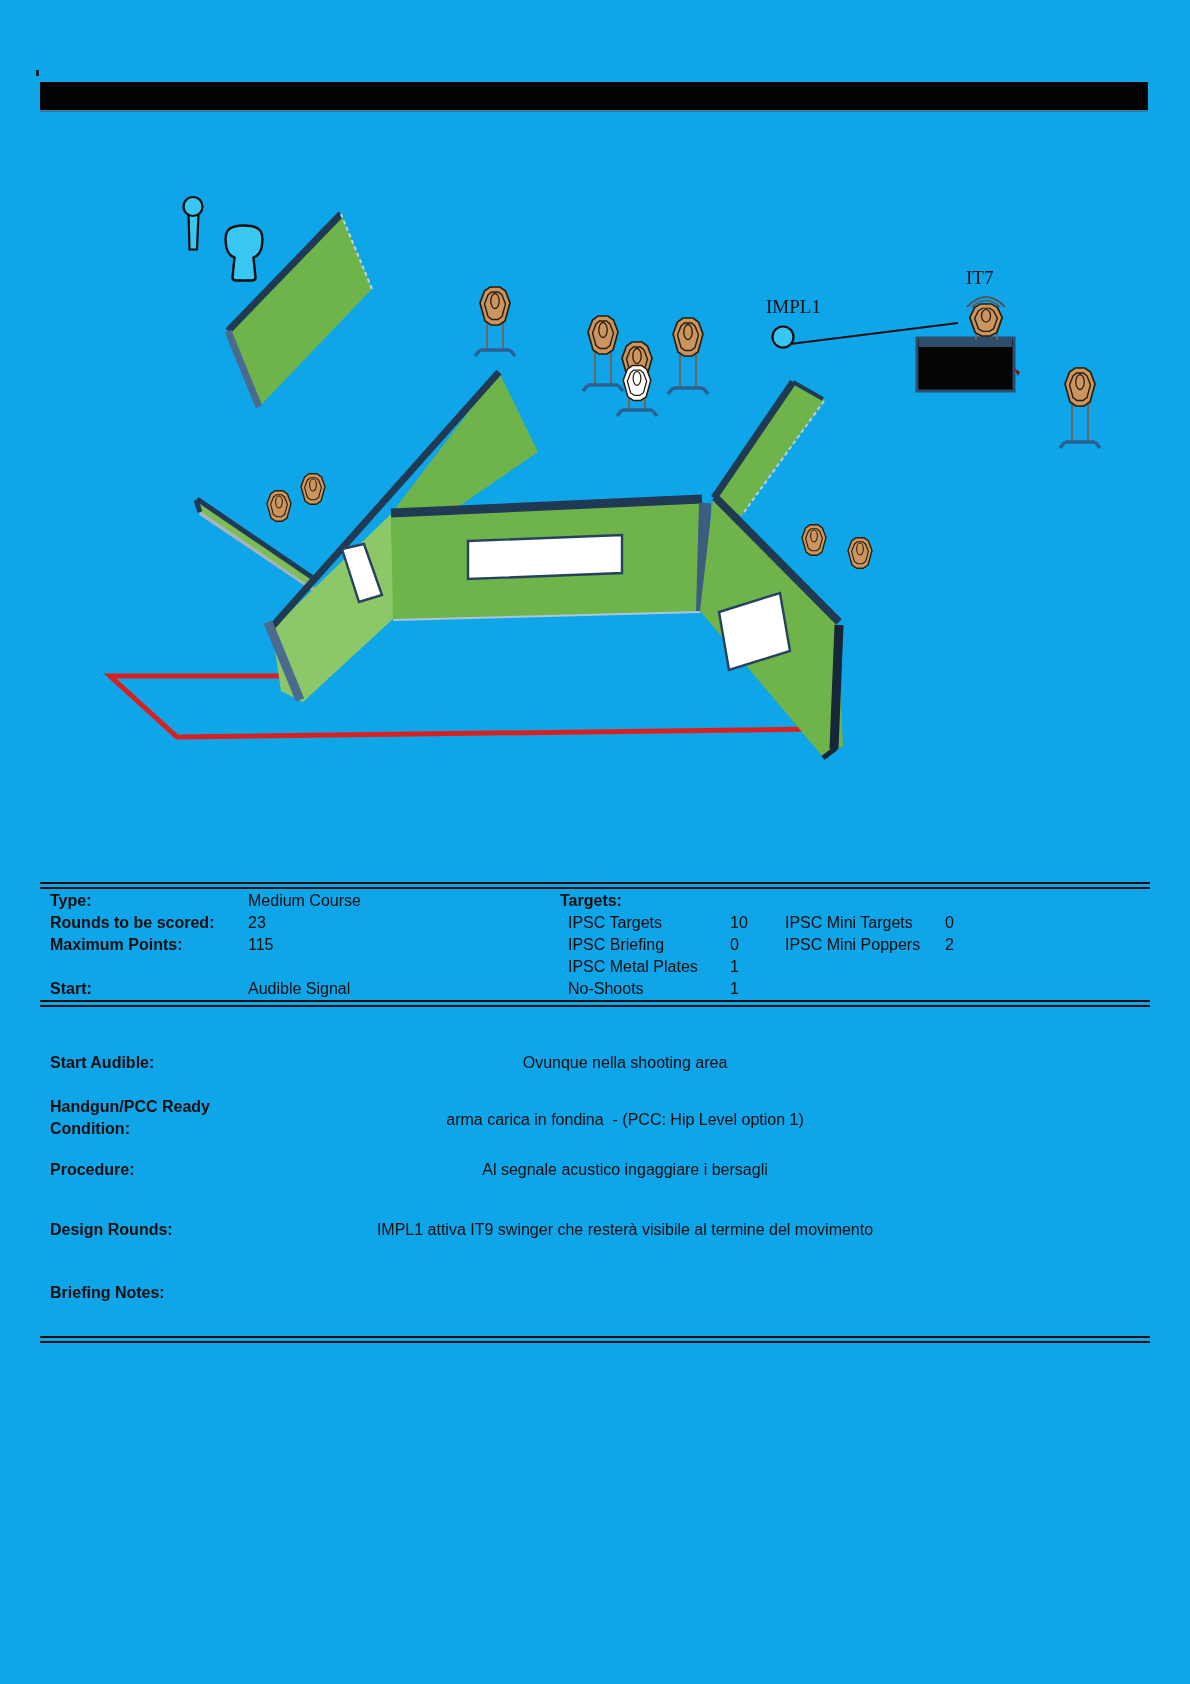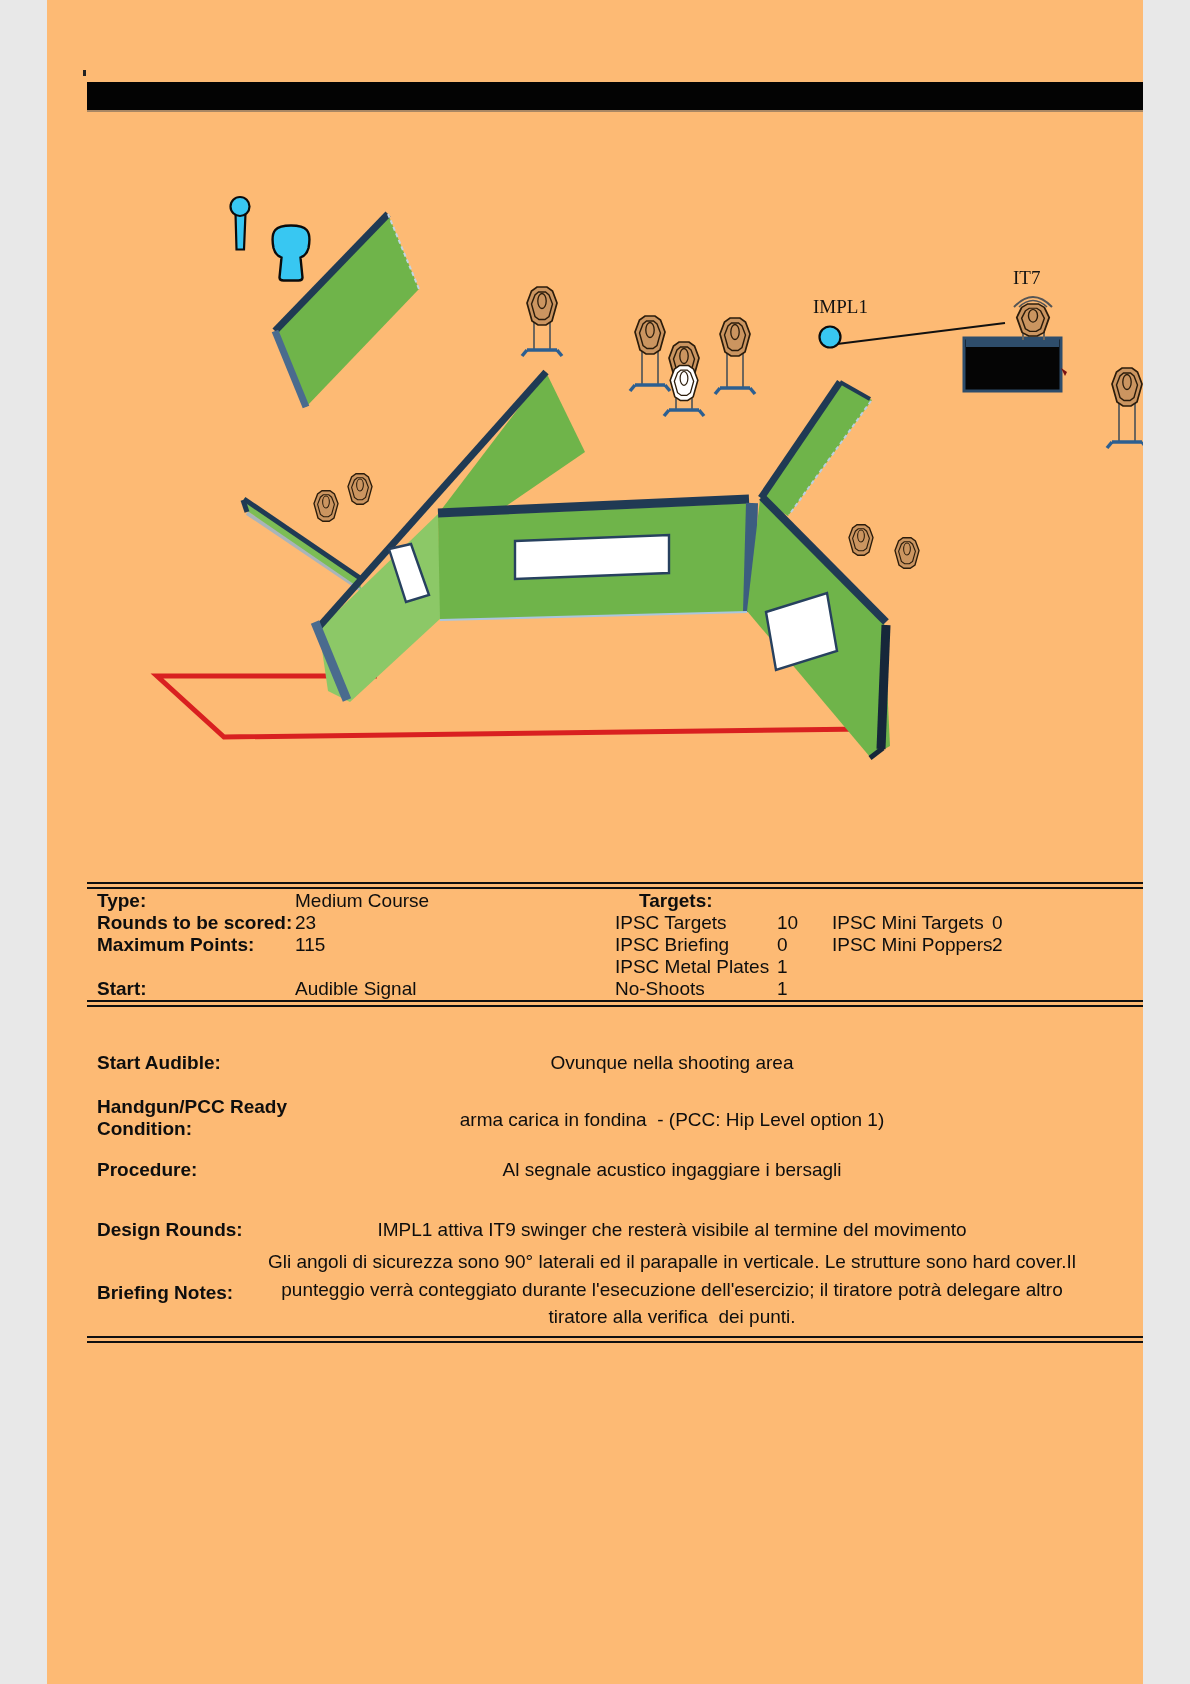--- a/index.html
+++ b/index.html
@@ -1,20 +1,20 @@
 <!DOCTYPE html>
 <html><head>
 <meta charset="utf-8">
 <style>
   html,body{margin:0;padding:0;background:#e8e8e8;}
-  .page{position:relative;width:1096px;height:1684px;background:#fdba74;margin:0 auto;
+  .page{position:relative;width:1190px;height:1684px;background:#0ea5e9;margin:0 auto;
         font-family:"Liberation Sans",sans-serif;color:#0e0e0e;overflow:hidden;}
   svg.diagram{position:absolute;left:0;top:0;}
   
-  .cell{position:absolute;font-size:19px;line-height:22px;white-space:pre-wrap;}
+  .cell{position:absolute;font-size:16px;line-height:22px;white-space:pre-wrap;}
   .lbl{font-weight:700;}
   .ctr{text-align:center;}
   .rule{position:absolute;left:40px;width:1110px;height:7px;box-sizing:border-box;
         border-top:2.3px solid #101010;border-bottom:2.3px solid #101010;}
   .rule.thick{border-top-width:2.8px;border-bottom-width:2.8px;}
   
   .edge{stroke:#203a54;fill:none;}
   .cap{stroke:#4a6b8e;fill:none;}
   .post{stroke:#6e665c;stroke-width:2;fill:none;}
   .base{stroke:#2c5f91;stroke-width:3.5;fill:none;}
@@ -169,21 +169,21 @@
 
   <span class="cell lbl" style="left:50px;top:890px">Type:</span>
   <span class="cell" style="left:248px;top:890px">Medium Course</span>
   <span class="cell lbl" style="left:50px;top:912px">Rounds to be scored:</span>
   <span class="cell" style="left:248px;top:912px">23</span>
   <span class="cell lbl" style="left:50px;top:934px">Maximum Points:</span>
   <span class="cell" style="left:248px;top:934px">115</span>
   <span class="cell lbl" style="left:50px;top:978px">Start:</span>
   <span class="cell" style="left:248px;top:978px">Audible Signal</span>
 
-  <span class="cell lbl" style="left:592px;top:890px">Targets:</span>
+  <span class="cell lbl" style="left:560px;top:890px">Targets:</span>
 
   <span class="cell" style="left:568px;top:912px">IPSC Targets</span>
   <span class="cell" style="left:730px;top:912px">10</span>
   <span class="cell" style="left:568px;top:934px">IPSC Briefing</span>
   <span class="cell" style="left:730px;top:934px">0</span>
   <span class="cell" style="left:568px;top:956px">IPSC Metal Plates</span>
   <span class="cell" style="left:730px;top:956px">1</span>
   <span class="cell" style="left:568px;top:978px">No-Shoots</span>
   <span class="cell" style="left:730px;top:978px">1</span>
 
@@ -201,19 +201,16 @@
 Condition:</span>
   <span class="cell ctr" style="left:195px;top:1109px;width:860px">arma carica in fondina  - (PCC: Hip Level option 1)</span>
 
   <span class="cell lbl" style="left:50px;top:1159px;width:200px">Procedure:</span>
   <span class="cell ctr" style="left:195px;top:1159px;width:860px">Al segnale acustico ingaggiare i bersagli</span>
 
   <span class="cell lbl" style="left:50px;top:1219px;width:200px">Design Rounds:</span>
   <span class="cell ctr" style="left:195px;top:1219px;width:860px">IMPL1 attiva IT9 swinger che resterà visibile al termine del movimento</span>
 
   <span class="cell lbl" style="left:50px;top:1282px;width:200px">Briefing Notes:</span>
-  <span class="cell ctr" style="left:165px;top:1248px;width:920px;line-height:27.5px">Gli angoli di sicurezza sono 90° laterali ed il parapalle in verticale. Le strutture sono hard cover.Il
-punteggio verrà conteggiato durante l'esecuzione dell'esercizio; il tiratore potrà delegare altro
-tiratore alla verifica  dei punti.</span>
 
   <div class="rule thick" style="top:1336px"></div>
 
 </div>
 
 </body></html>

